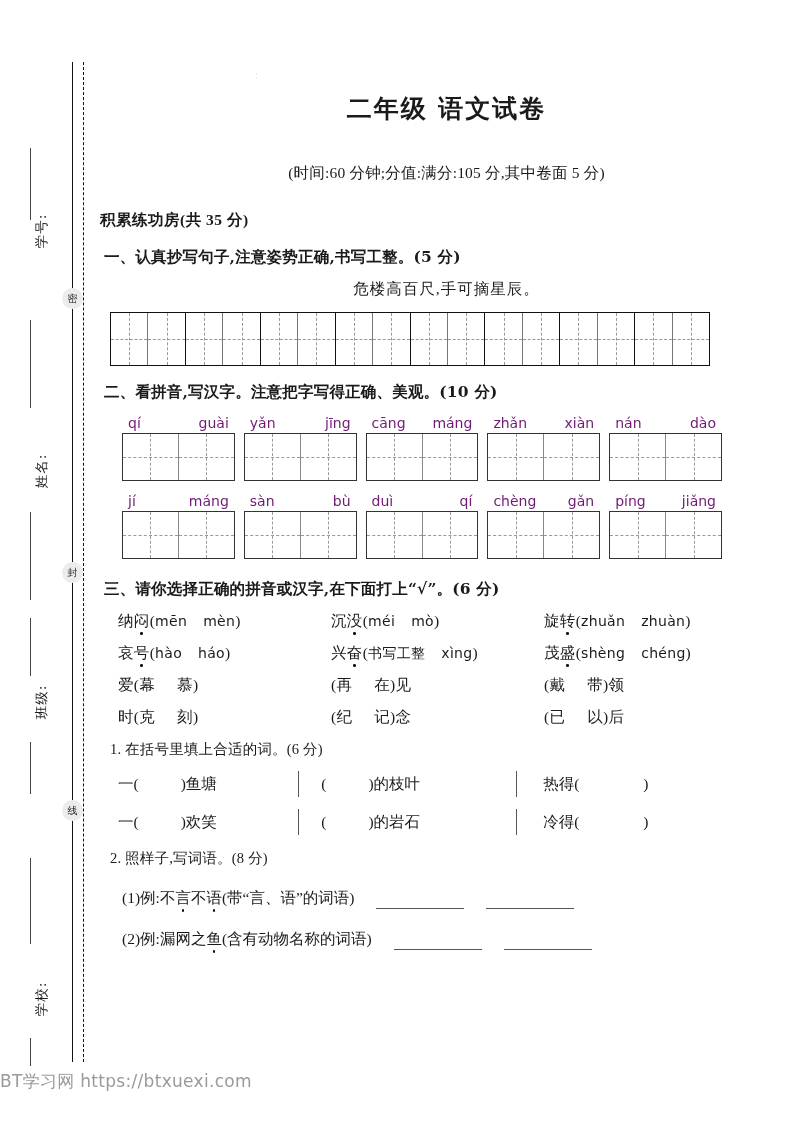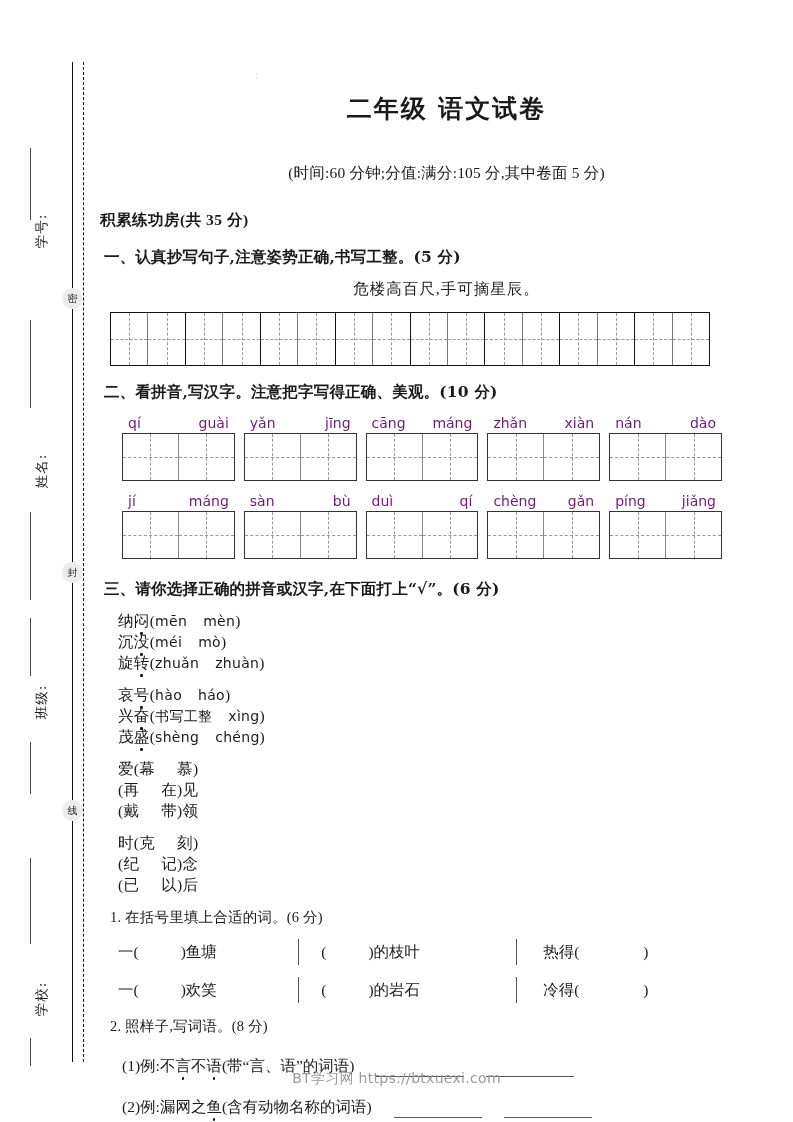--- a/index.html
+++ b/index.html
@@ -180,21 +180,20 @@
   }
   .pinyin-box .cell:last-child { border-right: none; }
 
   
   .choice-row {
     display: flex;
     margin-top: 11px;
     margin-left: 18px;
     font-size: 15.5px;
     width: 640px;
-    flex-direction: column;
   }
   .choice-item {
     width: 213px;
     white-space: nowrap;
     letter-spacing: 0.3px;
   }
   .dotted-char {
     position: relative;
   }
   .dotted-char::after {
@@ -249,22 +248,22 @@
     border-bottom: 1.4px solid #555;
     height: 17px;
     margin-left: 22px;
   }
 
   
   #watermark {
     position: absolute;
     left: 0; right: 0;
     top: 1070px;
-    text-align: center;
-    font-size: 14px;
+    text-align: left;
+    font-size: 17px;
     color: #9a9a9a;
     font-family: "DejaVu Sans", sans-serif;
     letter-spacing: 0.3px;
   }
   #stray-mark {
     position: absolute;
     left: 155px; top: 70px;
     font-size: 9px;
     color: #d8d8d8;
     font-family: "DejaVu Sans", sans-serif;

